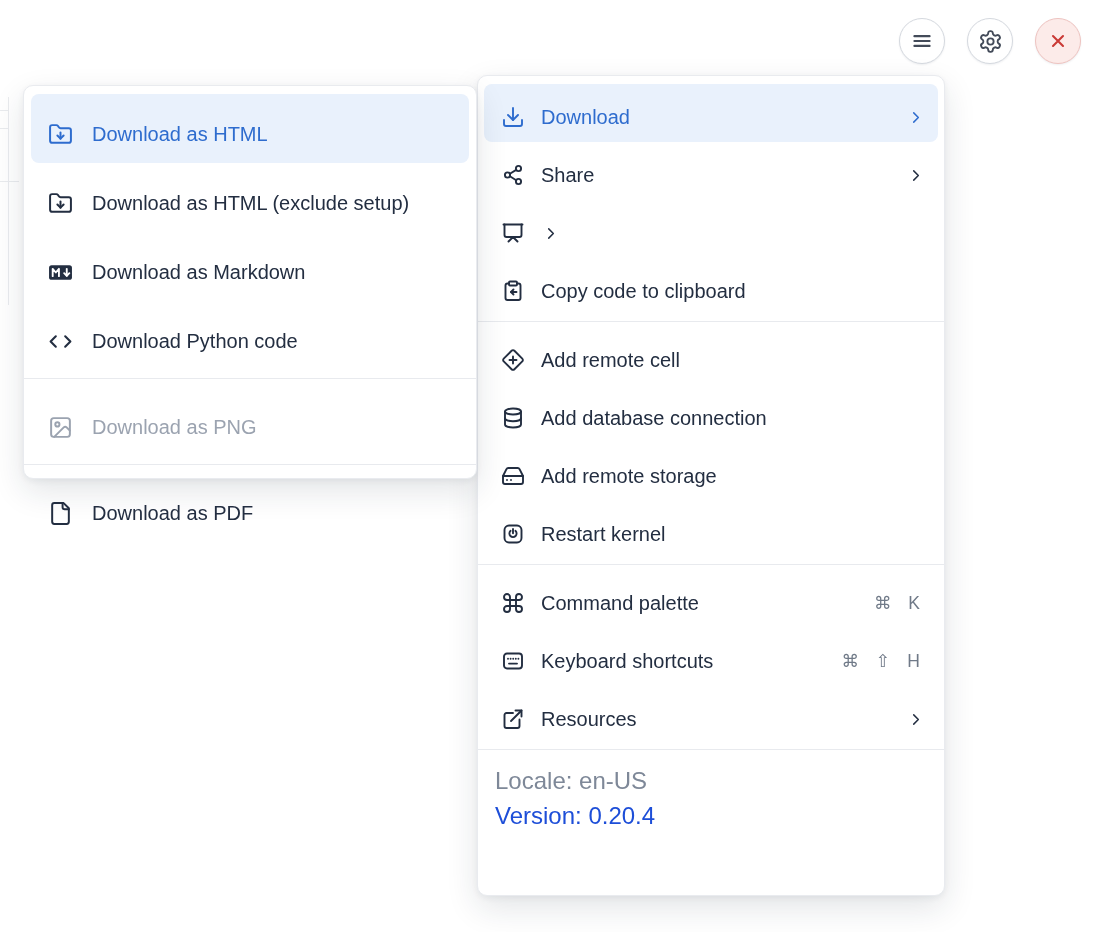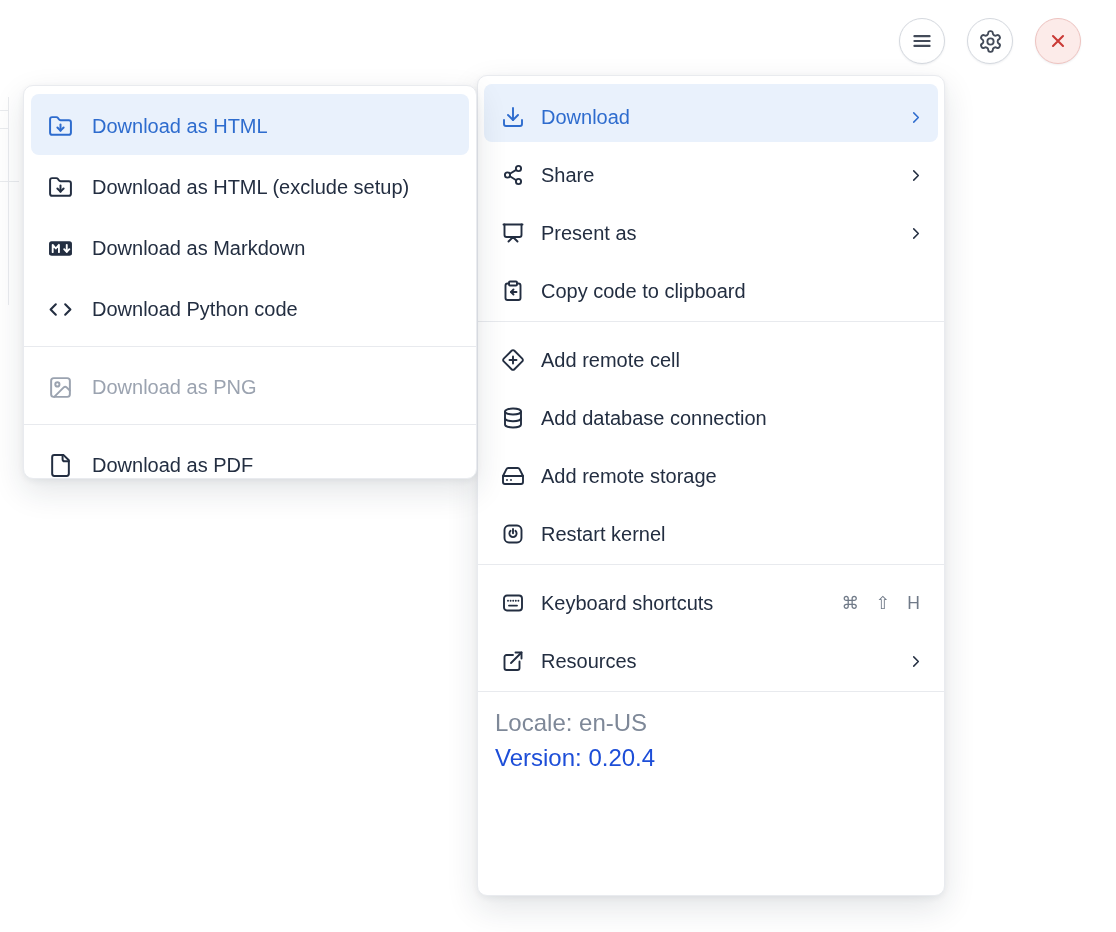--- a/index.html
+++ b/index.html
@@ -27,21 +27,21 @@
     box-sizing:border-box;
   }
   .menu{left:477px;top:75px;width:468px;height:821px;padding:8px 6px;z-index:1;}
   .submenu{left:23px;top:85px;width:454px;height:394px;padding:8px 7px;z-index:2;}
 
   .mi{
     display:flex;align-items:center;gap:16px;border-radius:8px;
     color:#232e41;font-size:20px;cursor:pointer;
   }
   .menu .mi{height:50px;padding:8px 14px 0 16px;}
-  .submenu .mi{height:57px;padding:4px 14px 0 17px;gap:19px;}
+  .submenu .mi{height:57px;padding:12px 14px 0 17px;gap:19px;}
   .mi.active{background:#e9f1fc;color:#2e6cce;}
   .mi.disabled{color:#9ba3b0;cursor:default;}
   .mi .ic{width:25px;height:25px;flex:none;display:flex;align-items:center;justify-content:center;}
   .mi .lbl{flex:1;white-space:nowrap;overflow:hidden;}
   .mi .sc{color:#707a88;font-size:17.5px;letter-spacing:6px;margin-right:-2px;white-space:nowrap;}
   .mi .chev{width:18px;height:18px;flex:none;display:flex;align-items:center;justify-content:center;}
 
   .sep{height:1px;background:#e8eaee;}
   .menu .sep{margin:5px -6px;}
   .submenu .sep{margin:8px -7px;}
@@ -120,21 +120,20 @@
   </div>
 
   <div class="mi">
     <span class="ic">
       <svg width="24" height="24" viewBox="0 0 24 24" fill="none" stroke="currentColor" stroke-width="1.9" stroke-linecap="round" stroke-linejoin="round">
           <path d="M2.5 3.5h19"></path>
           <path d="M20.5 3.5V14a2 2 0 0 1-2 2h-13a2 2 0 0 1-2-2V3.5"></path>
           <path d="m7.5 20.5 4.5-4.5 4.5 4.5"></path>
         </svg>
     </span>
-    <span class="lbl">Present as</span>
     <span class="chev">
       <svg width="17" height="17" viewBox="0 0 24 24" fill="none" stroke="currentColor" stroke-width="2.1" stroke-linecap="round" stroke-linejoin="round">
           <path d="m9.5 5.5 6.5 6.5-6.5 6.5"></path>
         </svg>
     </span>
   </div>
 
 
   <div class="mi">
     <span class="ic">
@@ -188,20 +187,29 @@
           <rect x="3.5" y="3.5" width="17" height="17" rx="4.5"></rect>
           <path d="M12 7v4.2"></path>
           <path d="M9.6 8.8a3.6 3.6 0 1 0 4.8 0"></path>
         </svg>
     </span>
     <span class="lbl">Restart kernel</span>
   </div>
 
   <div class="sep"></div>
 
+  <div class="mi">
+    <span class="ic">
+      <svg width="24" height="24" viewBox="0 0 24 24" fill="none" stroke="currentColor" stroke-width="1.9" stroke-linecap="round" stroke-linejoin="round">
+          <path d="M15 6v12a3 3 0 1 0 3-3H6a3 3 0 1 0 3 3V6a3 3 0 1 0-3 3h12a3 3 0 1 0-3-3"></path>
+        </svg>
+    </span>
+    <span class="lbl">Command palette</span>
+    <span class="sc">⌘ K</span>
+  </div>
 
   <div class="mi">
     <span class="ic">
       <svg width="24" height="24" viewBox="0 0 24 24" fill="none" stroke="currentColor" stroke-width="1.9" stroke-linecap="round" stroke-linejoin="round">
           <rect x="3" y="4.5" width="18" height="15" rx="3"></rect>
           <path d="M7 9.7h.01M9.6 9.7h.01M12.2 9.7h.01M14.8 9.7h.01M17.4 9.7h.01"></path>
           <path d="M8 14.6h8"></path>
         </svg>
     </span>
     <span class="lbl">Keyboard shortcuts</span>

